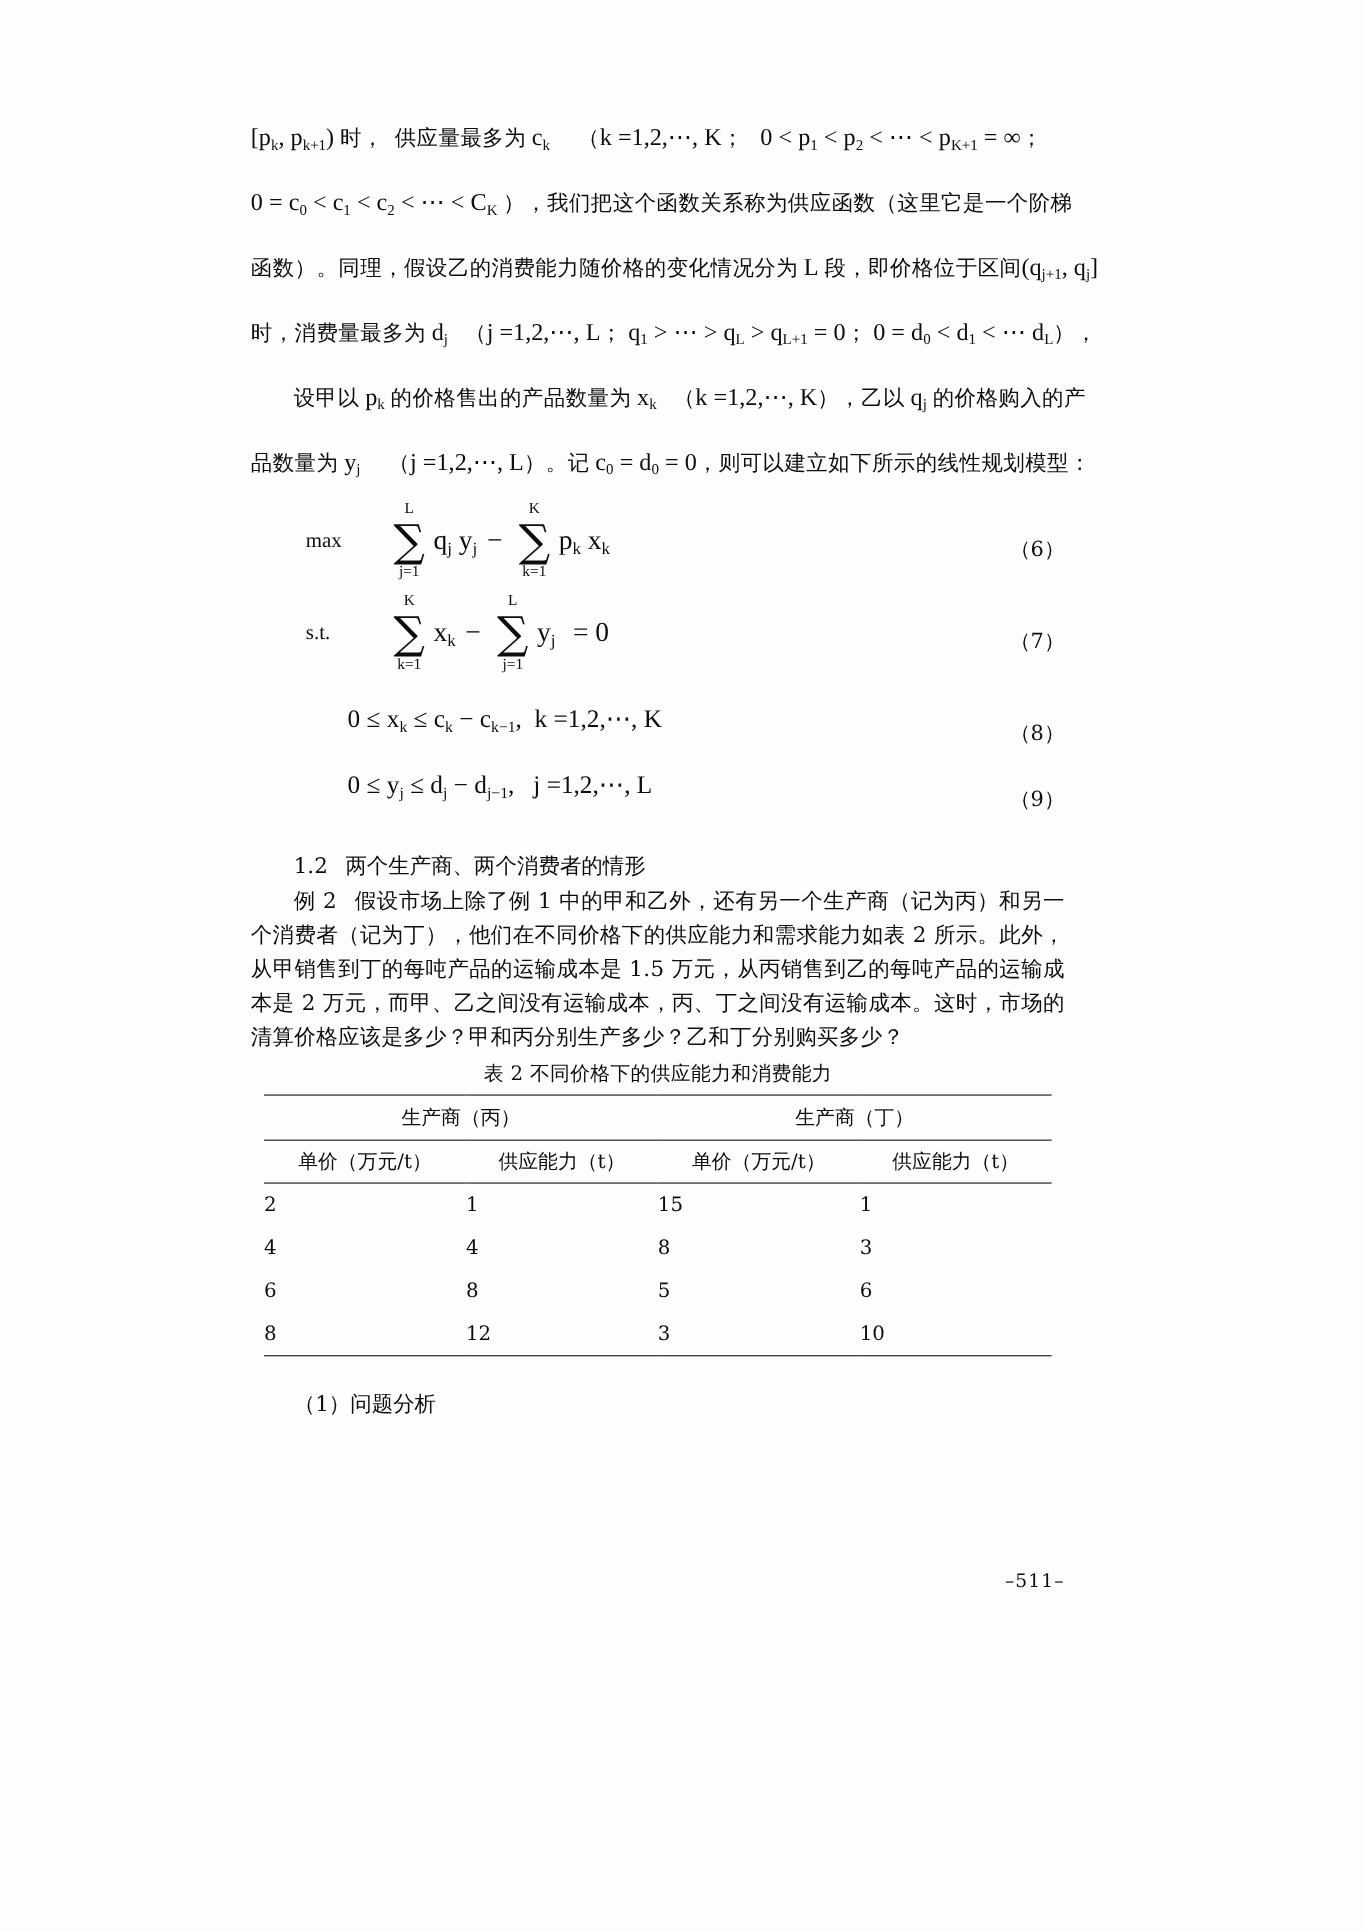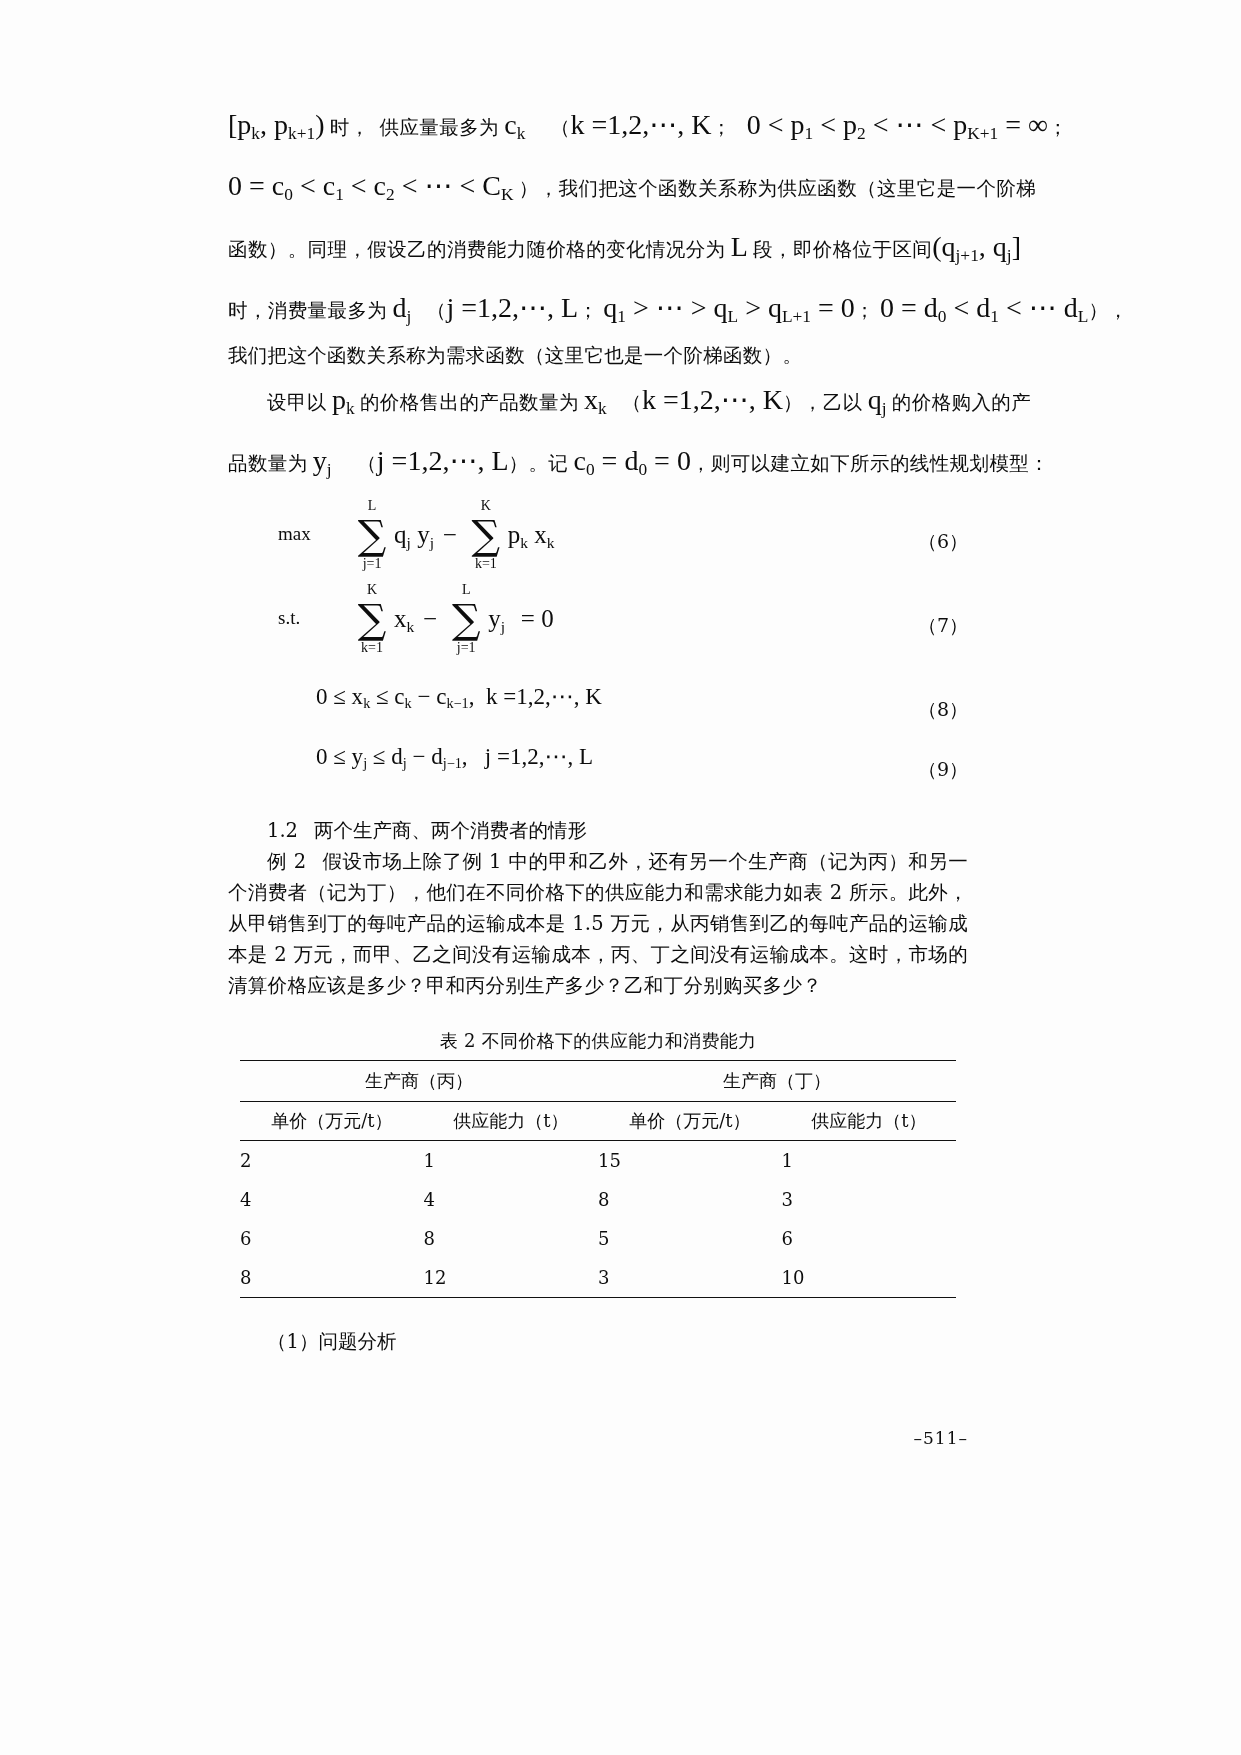--- a/index.html
+++ b/index.html
@@ -34,21 +34,21 @@
     font-size: 21px;
     line-height: 58px;
     white-space: nowrap;
   }
   .mathline .cn {
     font-size: 19.5px;
   }
   .mi {
     font-family: "Liberation Serif", "DejaVu Serif", serif;
     font-style: normal;
-    font-size: 28px;
+    font-size: 22px;
   }
   sub, sup {
     font-size: 0.62em;
     line-height: 0;
   }
   sub { vertical-align: -0.30em; }
   .op { padding: 0 3px; }
   .sp2 { display: inline-block; width: 10px; }
   .sp4 { display: inline-block; width: 20px; }
 
@@ -126,21 +126,21 @@
     font-family: "DejaVu Serif", "Liberation Serif", serif;
     font-size: 19.5px;
     line-height: 31px;
     text-indent: 39px;
   }
   .sec-head .num { margin-right: 16px; }
   .ex-head .tag { margin-right: 16px; }
 
   
   .table-wrap {
-    margin-top: 28px;
+    margin-top: 6px;
     width: 740px;
   }
   .table-caption {
     text-align: center;
     font-family: "DejaVu Serif", "Liberation Serif", serif;
     font-size: 18px;
     margin-bottom: 7px;
     letter-spacing: 0.3px;
   }
   table.data {
@@ -206,21 +206,20 @@
     </div>
 
     <div class="mathline">
       <span class="cn">时，消费量最多为</span>
       <span class="mi">d<sub>j</sub></span><span class="sp2"></span>
       <span class="cn">（</span><span class="mi">j =1,2,⋯, L</span><span class="cn">；</span>
       <span class="mi">q<sub>1</sub> &gt; ⋯ &gt; q<sub>L</sub> &gt; q<sub>L+1</sub> = 0</span><span class="cn">；</span>
       <span class="mi">0 = d<sub>0</sub> &lt; d<sub>1</sub> &lt; ⋯ d<sub>L</sub></span><span class="cn">），</span>
     </div>
 
-    <p class="para">我们把这个函数关系称为需求函数（这里它也是一个阶梯函数）。</p>
 
     <div class="mathline" style="text-indent:39px">
       <span class="cn">设甲以</span>
       <span class="mi">p<sub>k</sub></span>
       <span class="cn">的价格售出的产品数量为</span>
       <span class="mi">x<sub>k</sub></span><span class="sp2"></span>
       <span class="cn">（</span><span class="mi">k =1,2,⋯, K</span><span class="cn">），乙以</span>
       <span class="mi">q<sub>j</sub></span>
       <span class="cn">的价格购入的产</span>
     </div>

